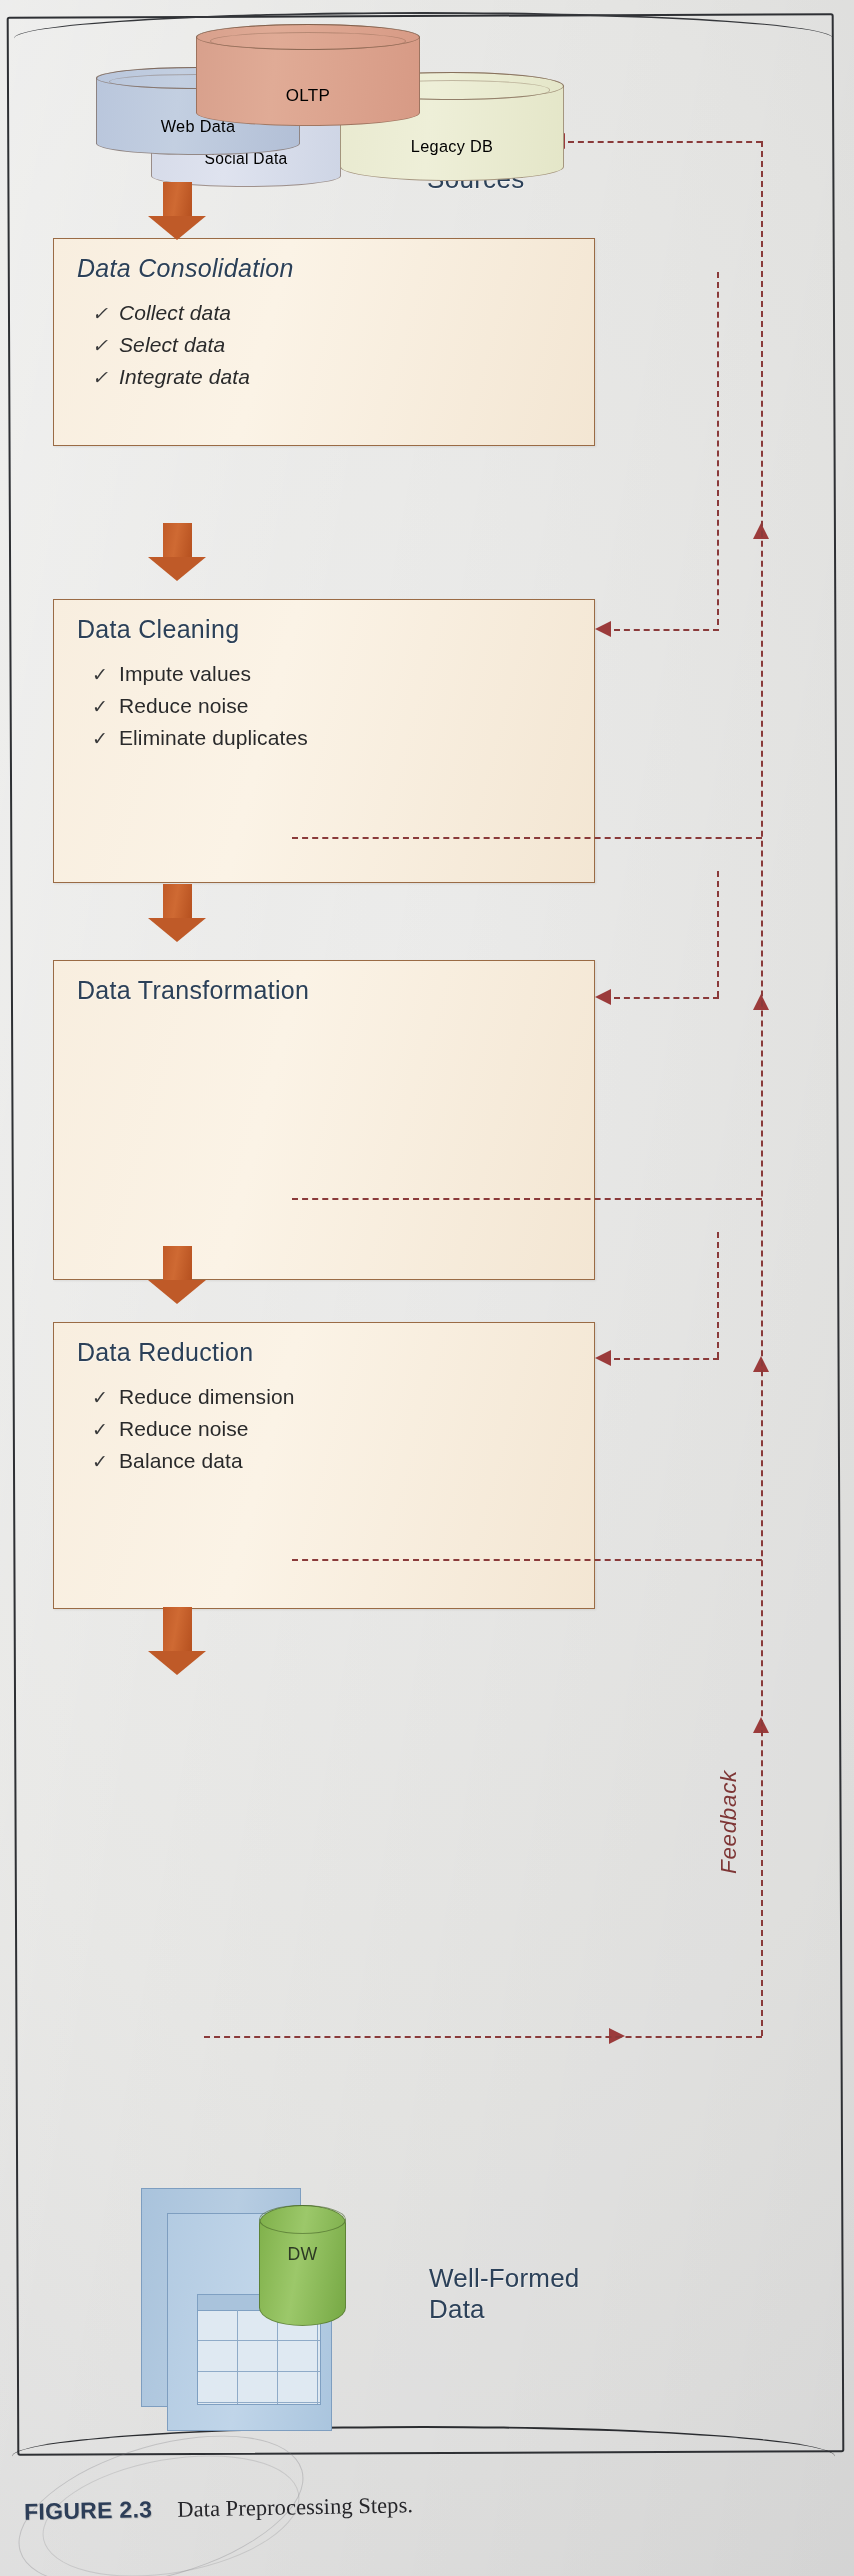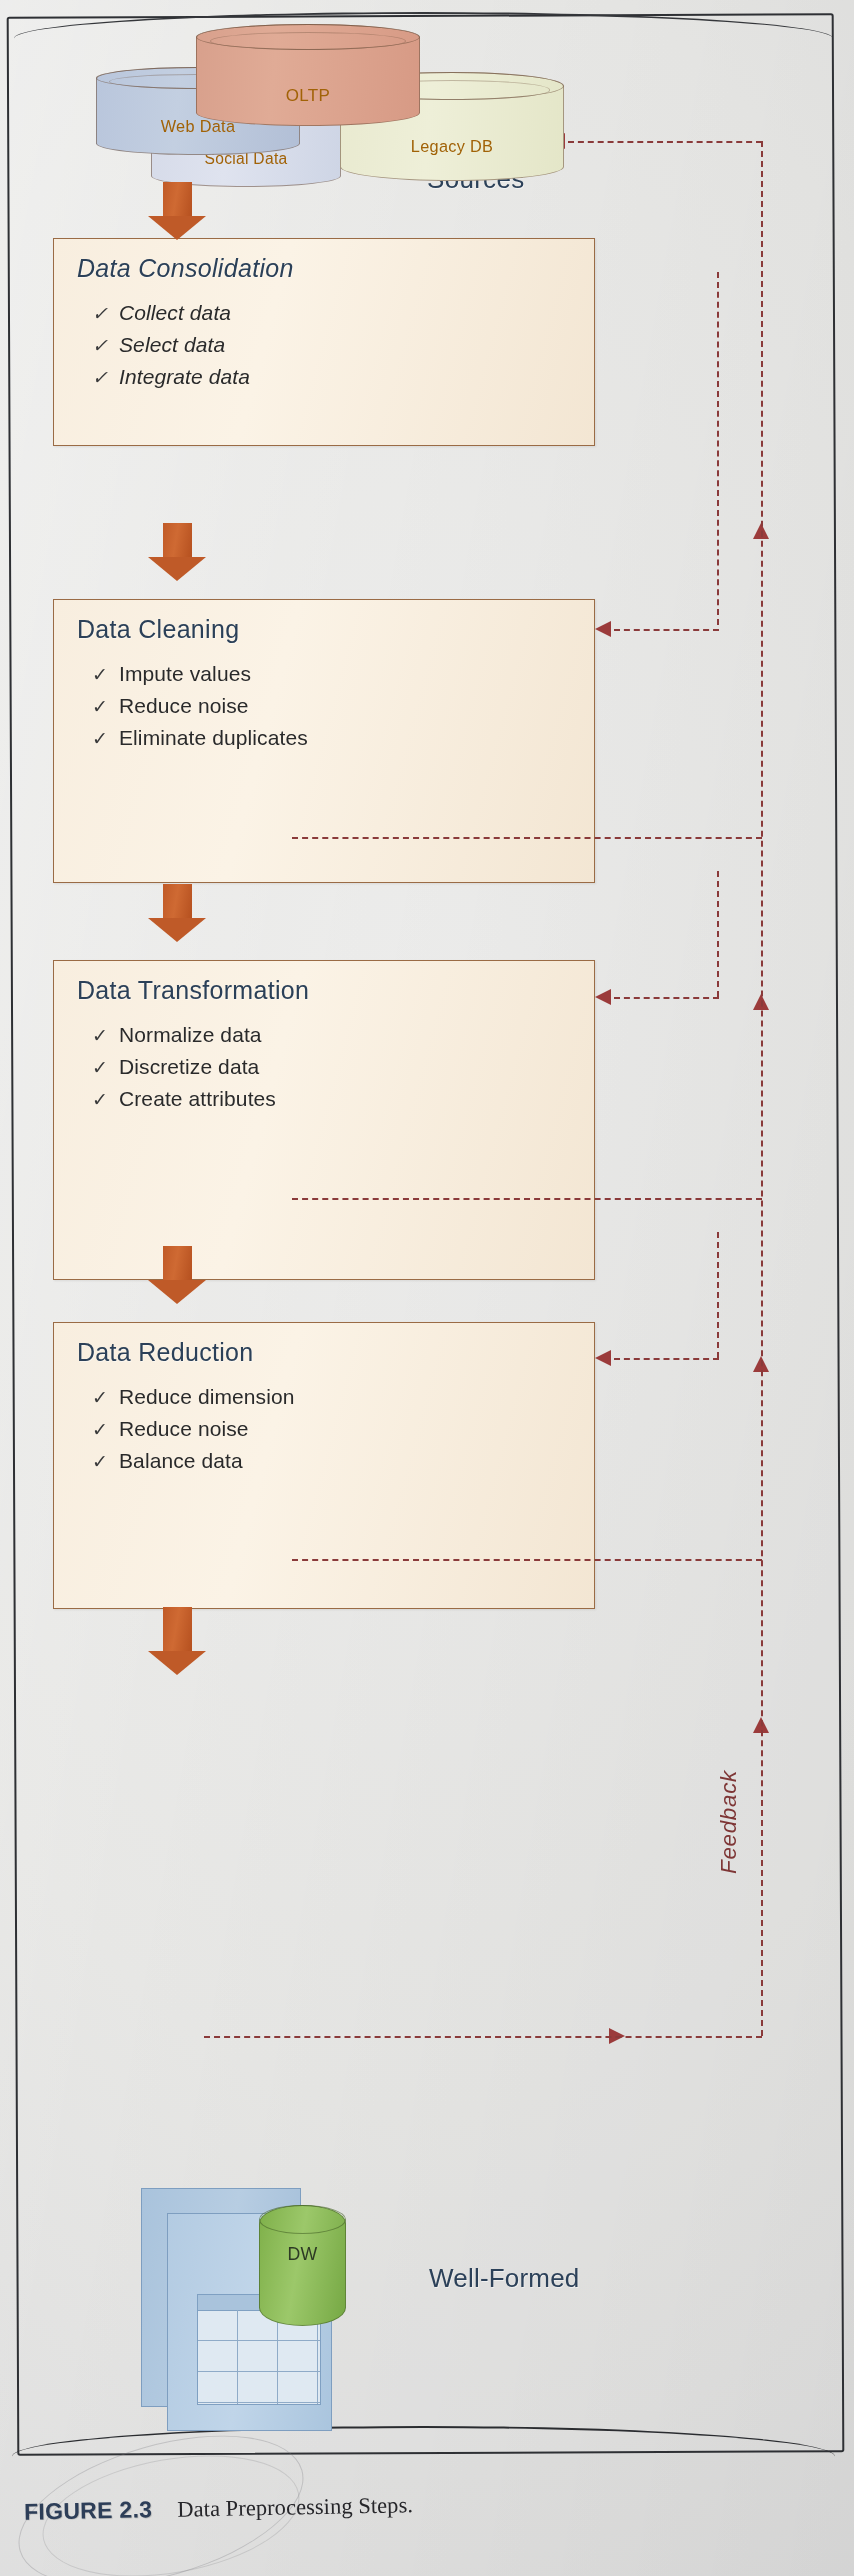--- a/index.html
+++ b/index.html
@@ -36,21 +36,21 @@
   .frame-bot-curve{
     position:absolute;left:12.2px;top:2426px;width:823px;height:28.5px;
     border-top:2px solid #2a2c30;
     border-radius:50%/100% 100% 0 0;
   }
 
   
   .cyl{position:absolute;}
   .cyl .lbl{
     position:absolute;width:100%;text-align:center;
-    color:#a16207;letter-spacing:0.3px;white-space:nowrap;
+    color:#000000;letter-spacing:0.3px;white-space:nowrap;
   }
   .cylshape{
     position:absolute;left:0;top:0;width:100%;height:100%;
     border-radius:50% / 13%;
     border:1px solid rgba(110,80,60,.55);
     box-sizing:border-box;
   }
   .cylshape:before{ 
     content:"";position:absolute;left:-1px;right:-1px;top:-1px;height:26%;
     border-radius:50%;
@@ -296,25 +296,20 @@
   <div class="title">Data Cleaning</div>
   <ul>
     <li><span class="ck">✓</span><span>Impute values</span></li>
     <li><span class="ck">✓</span><span>Reduce noise</span></li>
     <li><span class="ck">✓</span><span>Eliminate duplicates</span></li>
   </ul>
 </div>
 
 <div class="pbox" id="box-3">
   <div class="title">Data Transformation</div>
-  <ul>
-    <li><span class="ck">✓</span><span>Normalize data</span></li>
-    <li><span class="ck">✓</span><span>Discretize data</span></li>
-    <li><span class="ck">✓</span><span>Create attributes</span></li>
-  </ul>
 </div>
 
 <div class="pbox" id="box-4">
   <div class="title">Data Reduction</div>
   <ul>
     <li><span class="ck">✓</span><span>Reduce dimension</span></li>
     <li><span class="ck">✓</span><span>Reduce noise</span></li>
     <li><span class="ck">✓</span><span>Balance data</span></li>
   </ul>
 </div>
@@ -357,20 +352,21 @@
   <div class="grid"></div>
 </div>
 
 <div class="cyl" id="cyl-dw">
   <div class="cylshape"></div>
   <div class="lbl">DW</div>
 </div>
 
 <div id="wellformed">
   <div>Well-Formed</div>
+  <div>Data</div>
 </div>
 
 <div class="scribble"></div>
 <div class="scribble2"></div>
 
 <div id="caption">
   <span class="fignum">FIGURE 2.3</span>
   <span class="captext">Data Preprocessing Steps.</span>
 </div>
 

